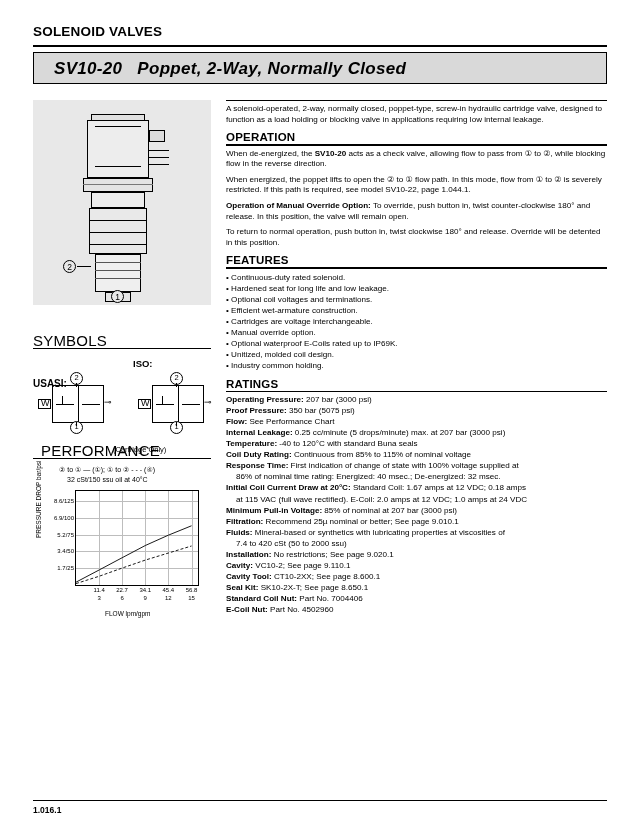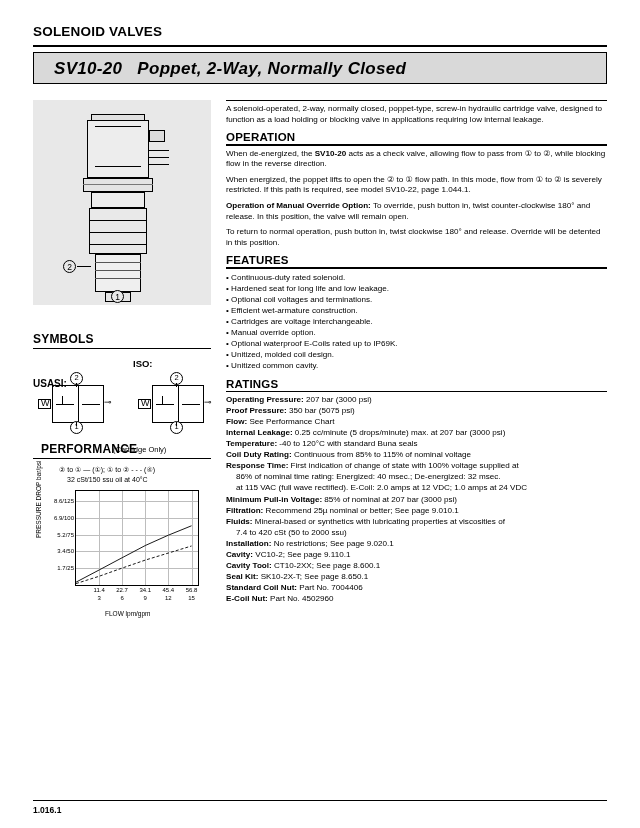--- a/index.html
+++ b/index.html
@@ -122,22 +122,22 @@
   .port-circle {
     width: 13px; height: 13px; border: 1.1px solid #000; border-radius: 50%;
     background: #e8e8e8; text-align: center; font-size: 8.5px; line-height: 12px;
   }
   .p2 { left: 30px; top: 160px; }
   .p1 { left: 78px; top: 190px; }
   .lead-2 { left: 44px; top: 166px; width: 14px; height: 0; border-top: 0.9px solid #000; }
 
   .sec-head {
     position: absolute;
-    font-size: 12px;
-    font-weight: bold;
+    font-size: 15px;
+    font-weight: normal;
     letter-spacing: 0.2px;
   }
   .sec-rule {
     position: absolute;
     height: 1.2px;
     background: #000;
   }
 
   .symbols-head { left: 33px; top: 332px; }
   .symbols-rule { left: 33px; top: 348px; width: 178px; }
@@ -409,34 +409,35 @@
     <div class="rrule"></div>
     <div class="bullets">
       <div>• Continuous-duty rated solenoid.</div>
       <div>• Hardened seat for long life and low leakage.</div>
       <div>• Optional coil voltages and terminations.</div>
       <div>• Efficient wet-armature construction.</div>
       <div>• Cartridges are voltage interchangeable.</div>
       <div>• Manual override option.</div>
       <div>• Optional waterproof E-Coils rated up to IP69K.</div>
       <div>• Unitized, molded coil design.</div>
-      <div>• Unitized common cavity.</div>
+      <div>• Industry common holding.</div>
     </div>
 
     <div class="rhead blk">RATINGS</div>
     <div class="rrule"></div>
     <div class="ratings">
       <div><span class="b">Operating Pressure:</span><span> 207 bar (3000 psi)</span></div>
       <div><span class="b">Proof Pressure:</span><span> 350 bar (5075 psi)</span></div>
       <div><span class="b">Flow:</span><span> See Performance Chart</span></div>
       <div><span class="b">Internal Leakage:</span><span> 0.25 cc/minute (5 drops/minute) max. at 207 bar (3000 psi)</span></div>
       <div><span class="b">Temperature:</span><span> -40 to 120°C with standard Buna seals</span></div>
       <div><span class="b">Coil Duty Rating:</span><span> Continuous from 85% to 115% of nominal voltage</span></div>
       <div><span class="b">Response Time:</span><span> First indication of change of state with 100% voltage supplied at</span></div>
       <div class="indent">86% of nominal time rating: Energized: 40 msec.; De-energized: 32 msec.</div>
+      <div><span class="b">Initial Coil Current Draw at 20°C:</span><span> Standard Coil: 1.67 amps at 12 VDC; 0.18 amps</span></div>
       <div class="indent">at 115 VAC (full wave rectified). E-Coil: 2.0 amps at 12 VDC; 1.0 amps at 24 VDC</div>
       <div><span class="b">Minimum Pull-in Voltage:</span><span> 85% of nominal at 207 bar (3000 psi)</span></div>
       <div><span class="b">Filtration:</span><span> Recommend 25µ nominal or better; See page 9.010.1</span></div>
       <div><span class="b">Fluids:</span><span> Mineral-based or synthetics with lubricating properties at viscosities of</span></div>
       <div class="indent">7.4 to 420 cSt (50 to 2000 ssu)</div>
       <div><span class="b">Installation:</span><span> No restrictions; See page 9.020.1</span></div>
       <div><span class="b">Cavity:</span><span> VC10-2; See page 9.110.1</span></div>
       <div><span class="b">Cavity Tool:</span><span> CT10-2XX; See page 8.600.1</span></div>
       <div><span class="b">Seal Kit:</span><span> SK10-2X-T; See page 8.650.1</span></div>
       <div><span class="b">Standard Coil Nut:</span><span> Part No. 7004406</span></div>

